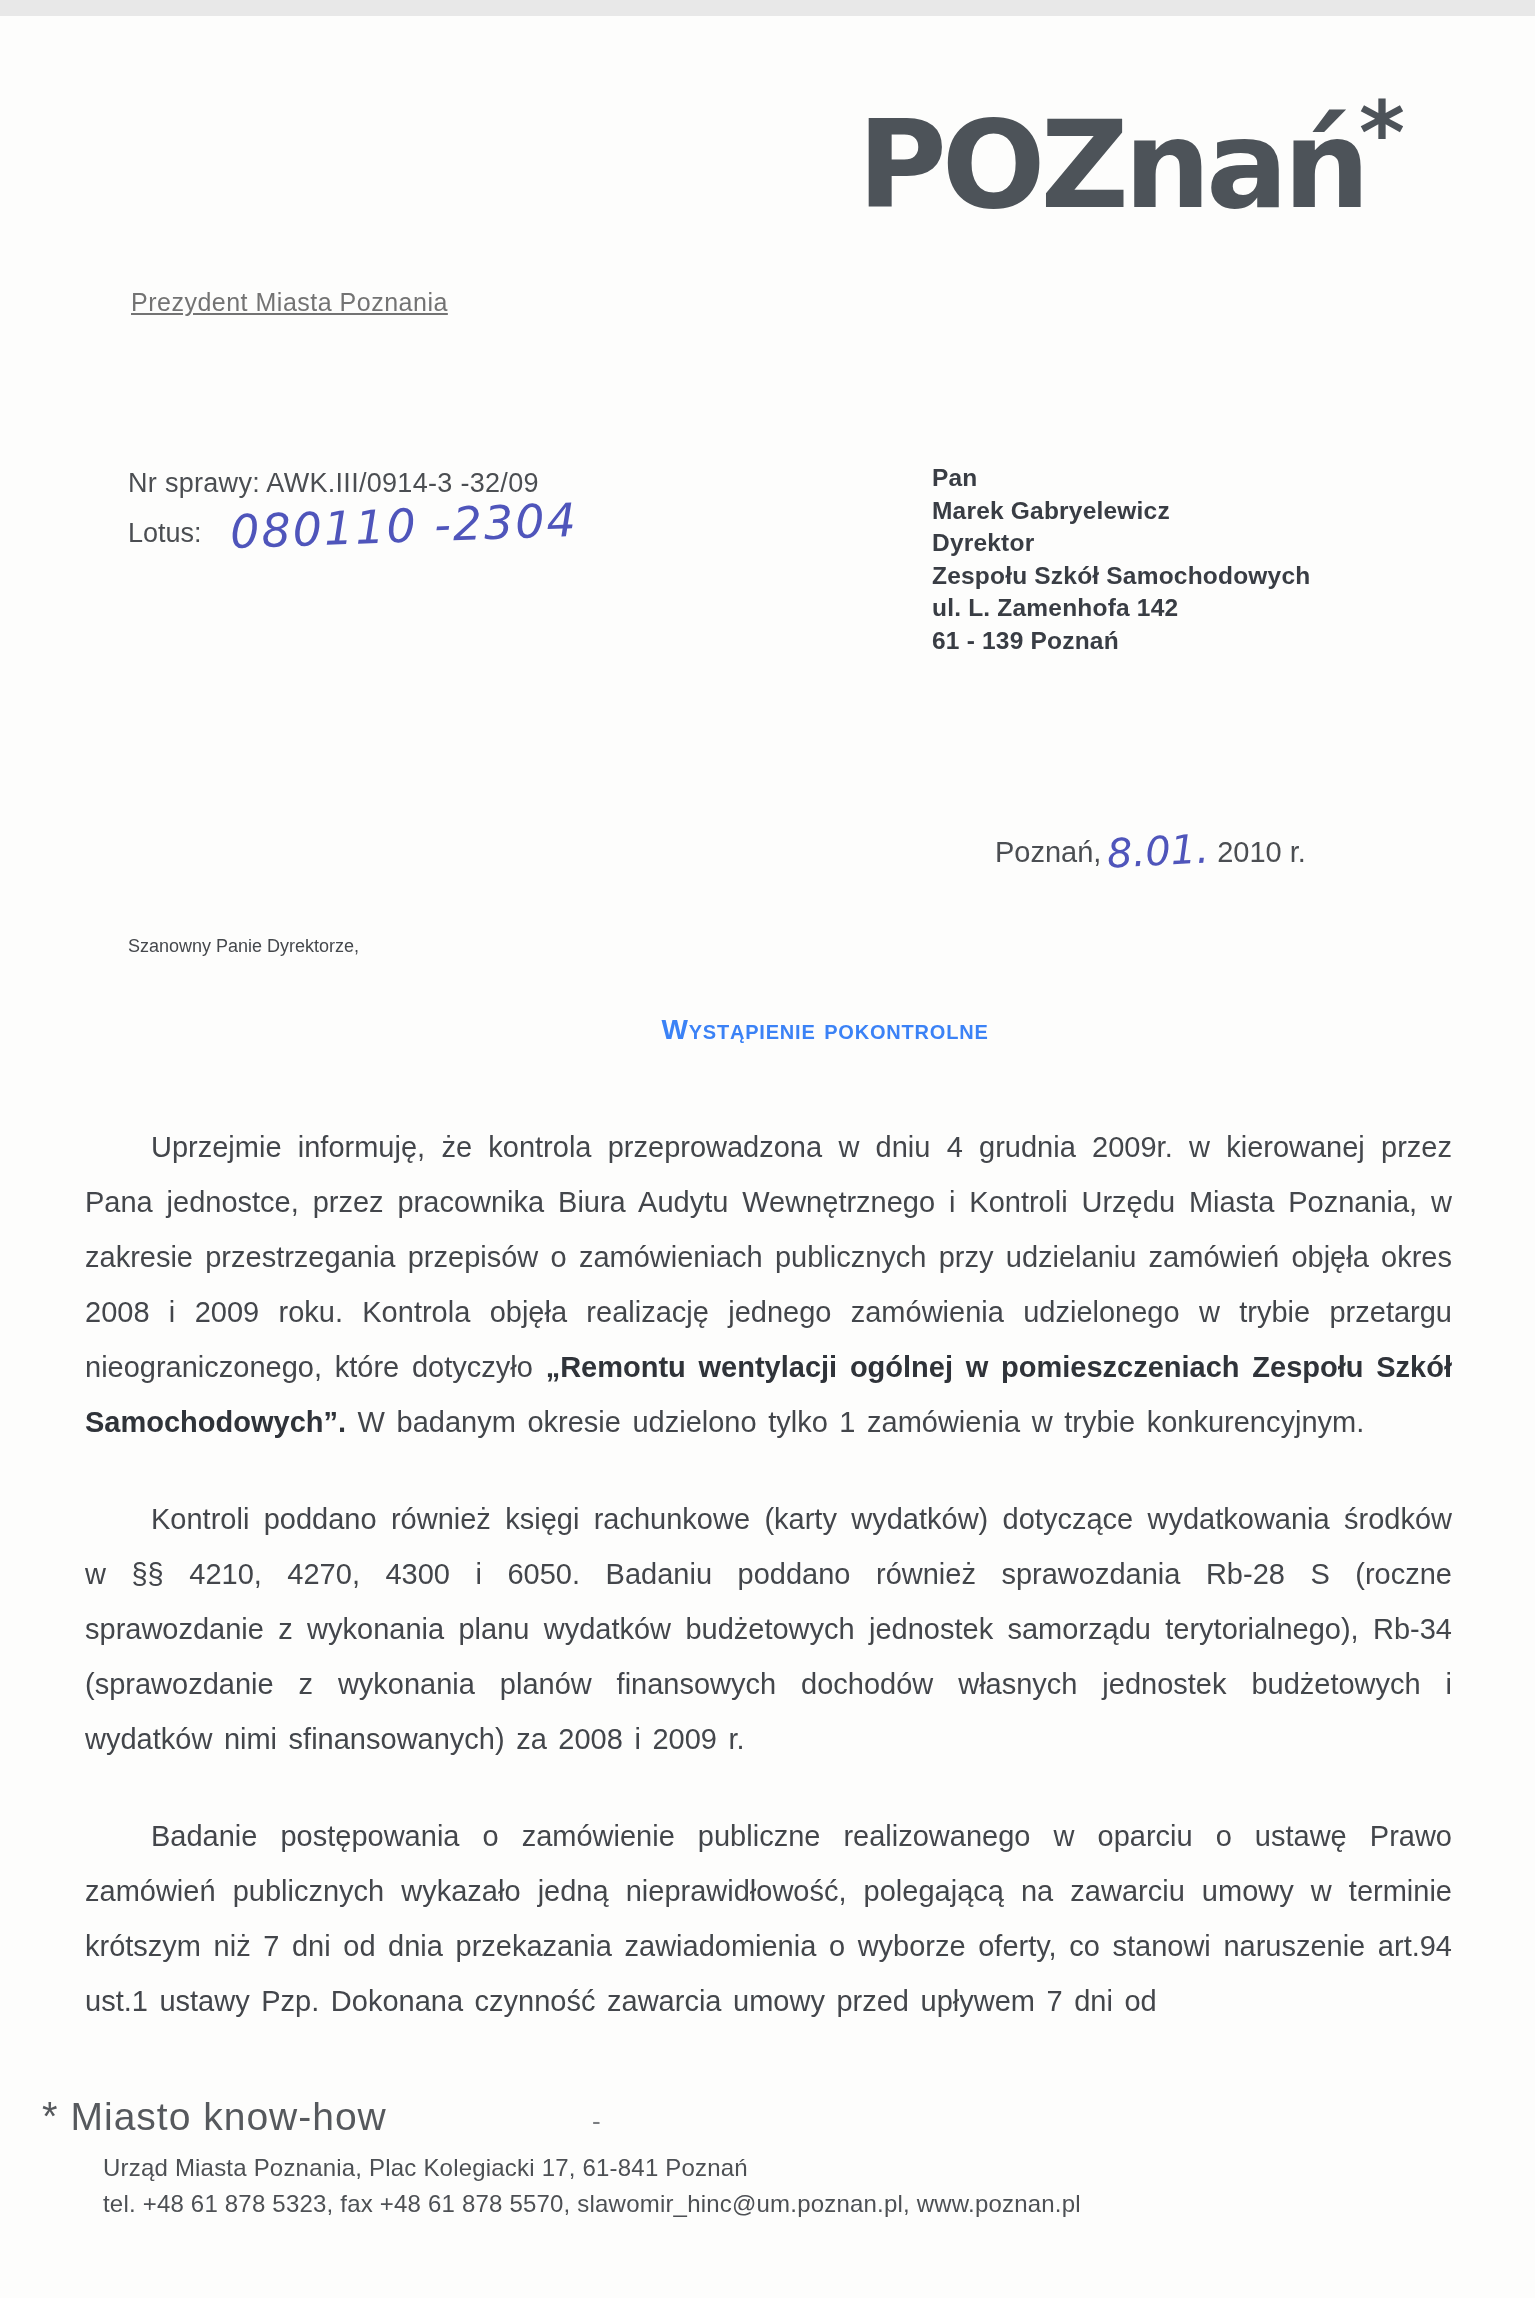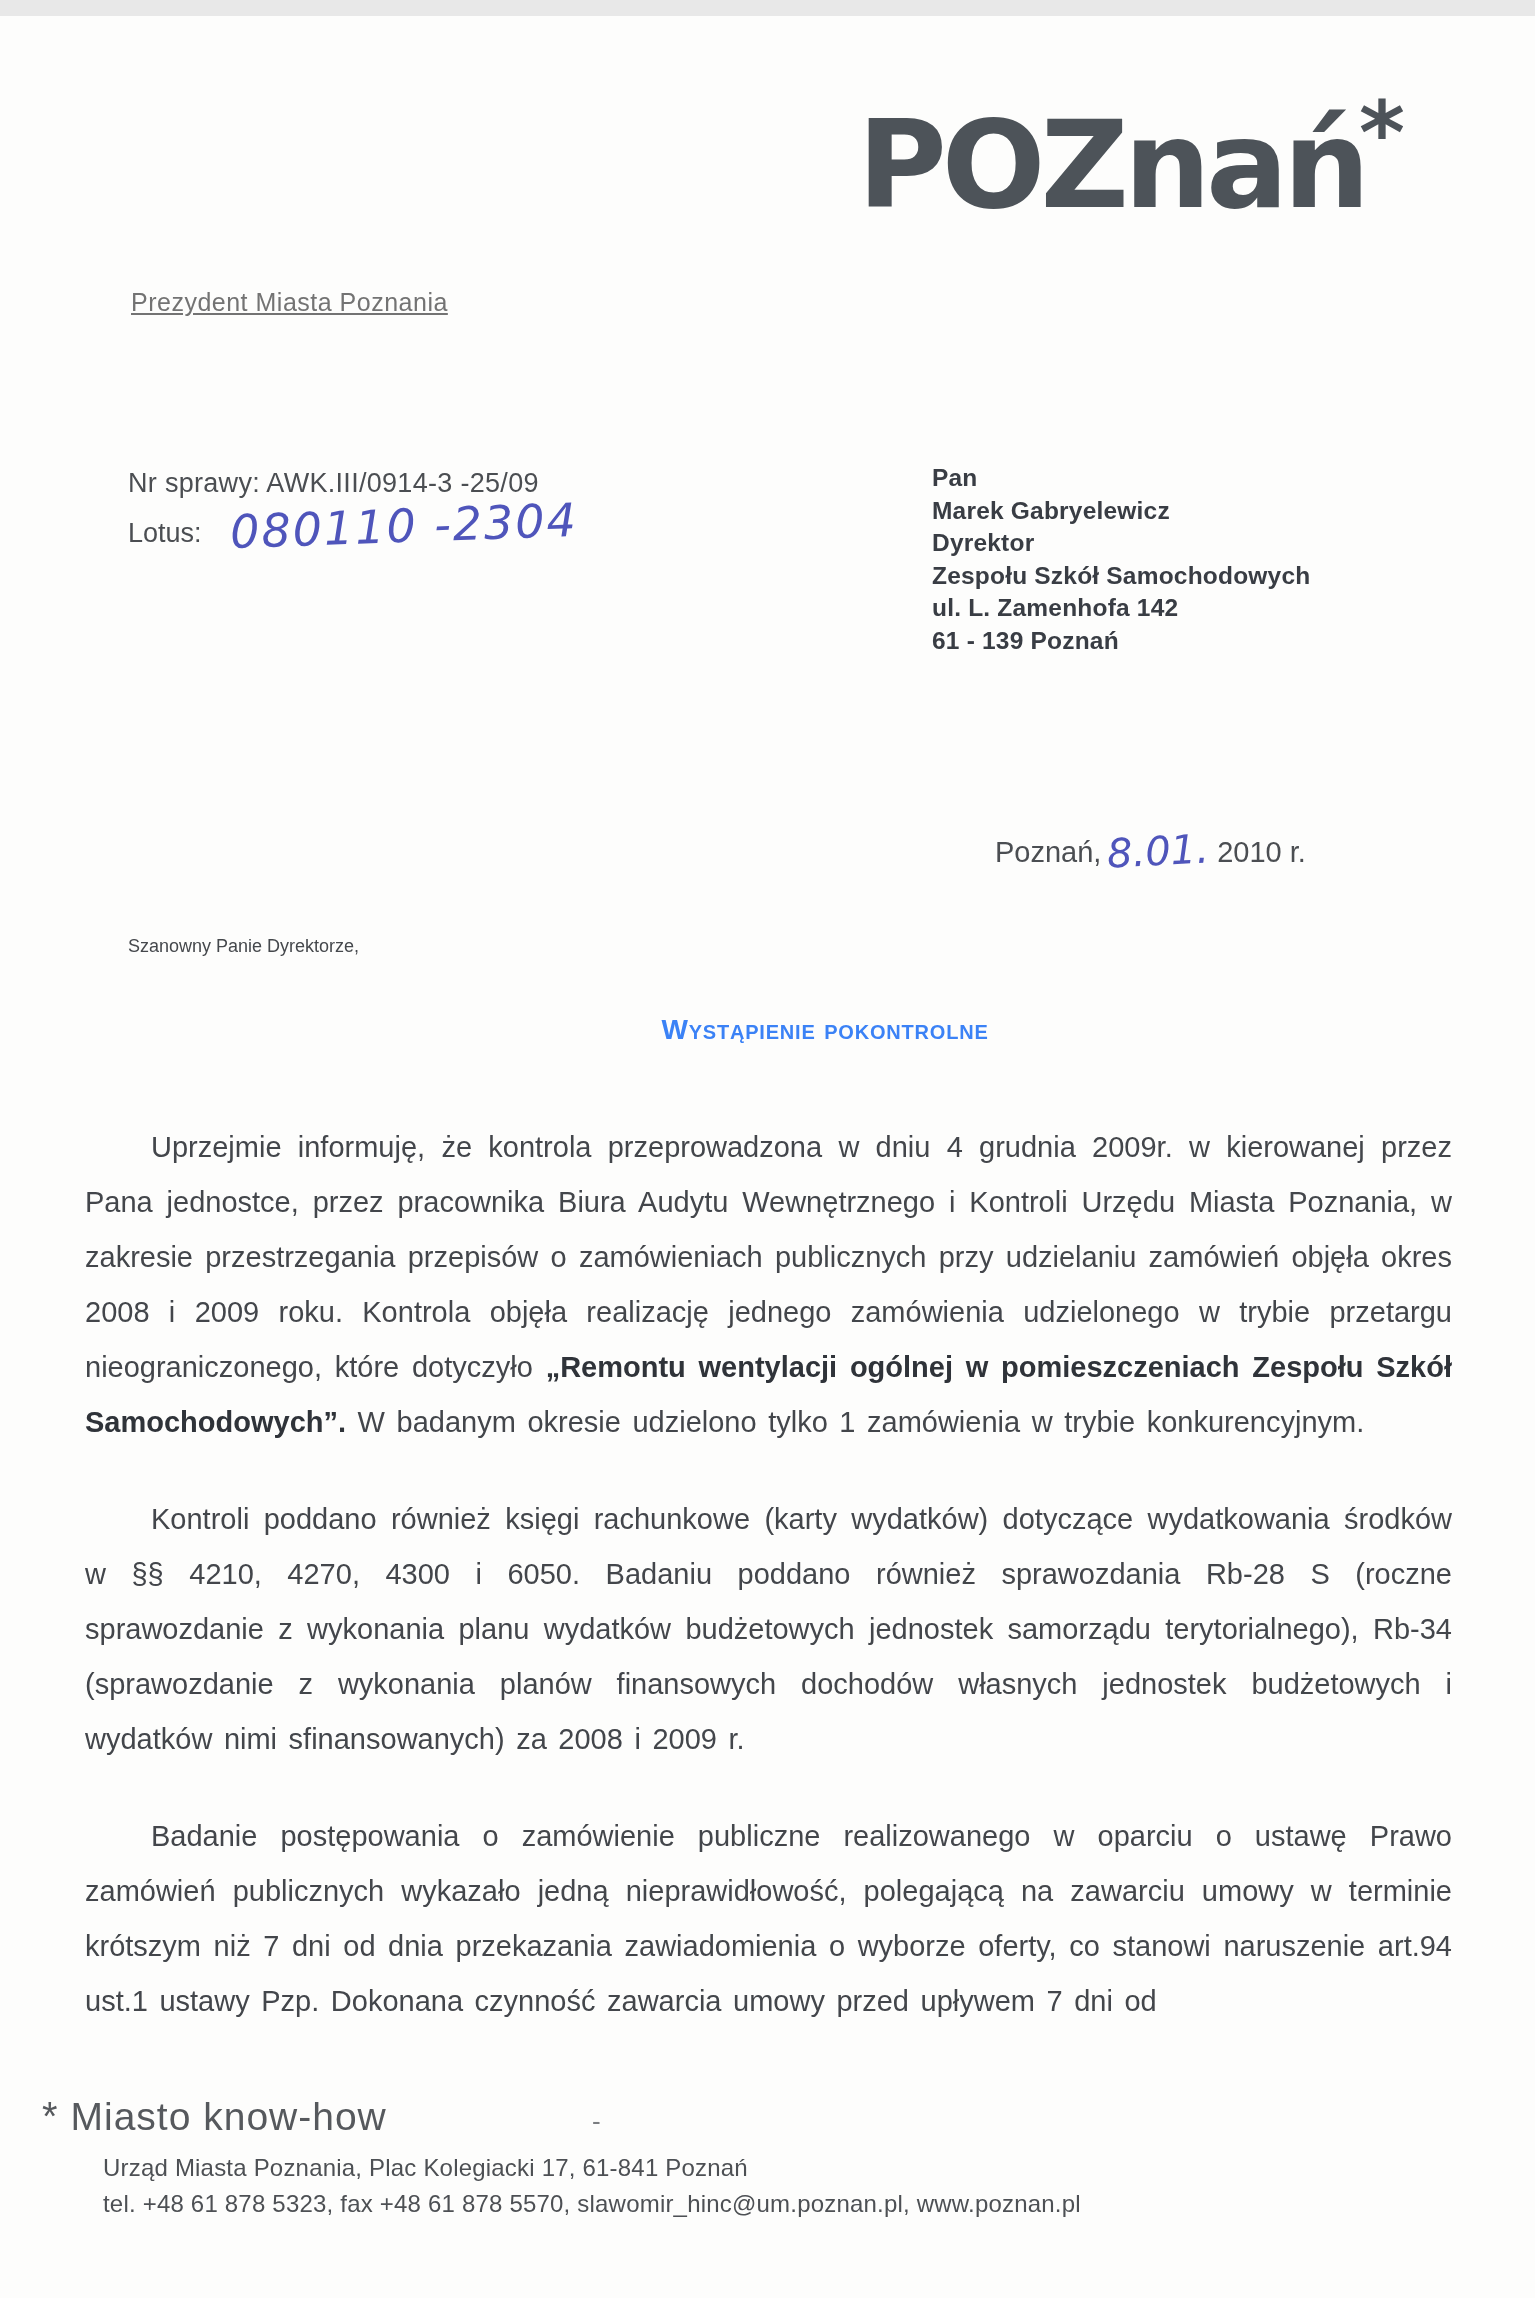--- a/index.html
+++ b/index.html
@@ -157,21 +157,21 @@
 
 <div class="page">
 
   <div class="logo">
     <span>POZnań</span><span class="star">*</span>
   </div>
 
   <div class="sender">Prezydent Miasta Poznania</div>
 
   <div class="case-block">
-    <div class="case-line">Nr sprawy: AWK.III/0914-3 -25/09</div>
+    <div class="case-line">Nr sprawy: AWK.III/0914-3 -32/09</div>
     <div class="lotus-line">
       <span>Lotus:</span>
       <span class="handwriting lotus-hand">080110 -2304</span>
     </div>
   </div>
 
   <div class="recipient">
     <div>Pan</div>
     <div>Marek Gabryelewicz</div>
     <div>Dyrektor</div>

